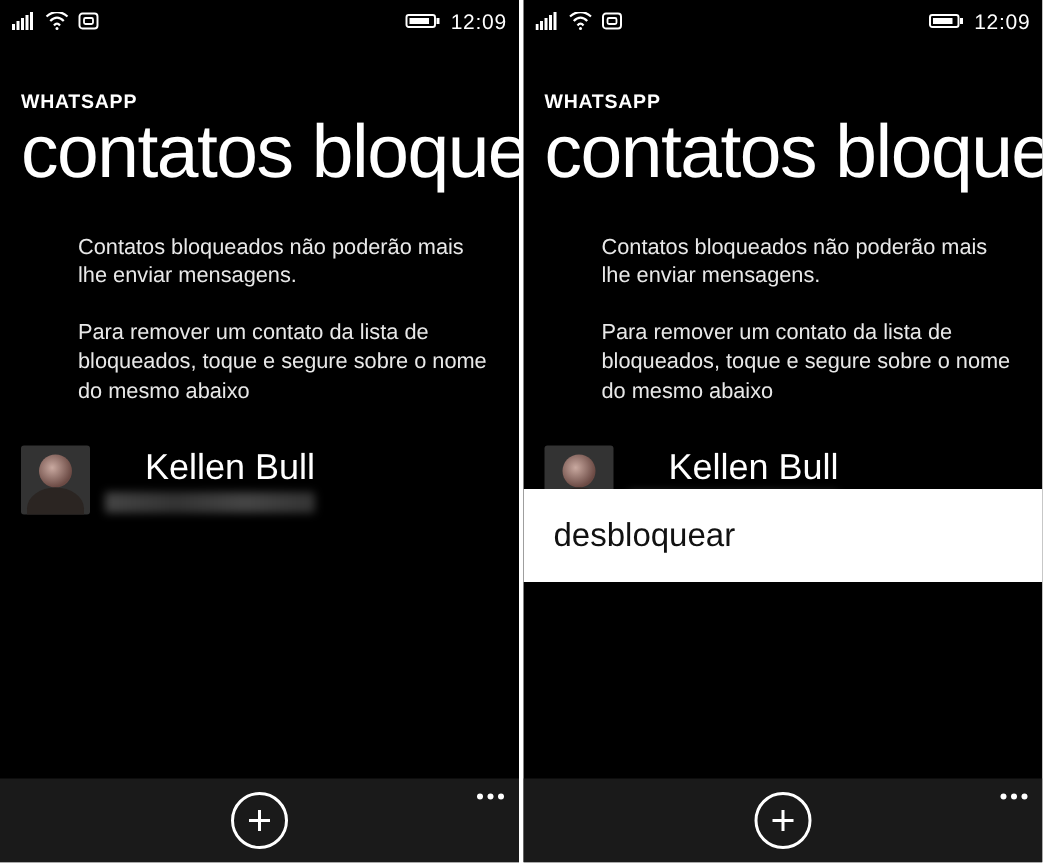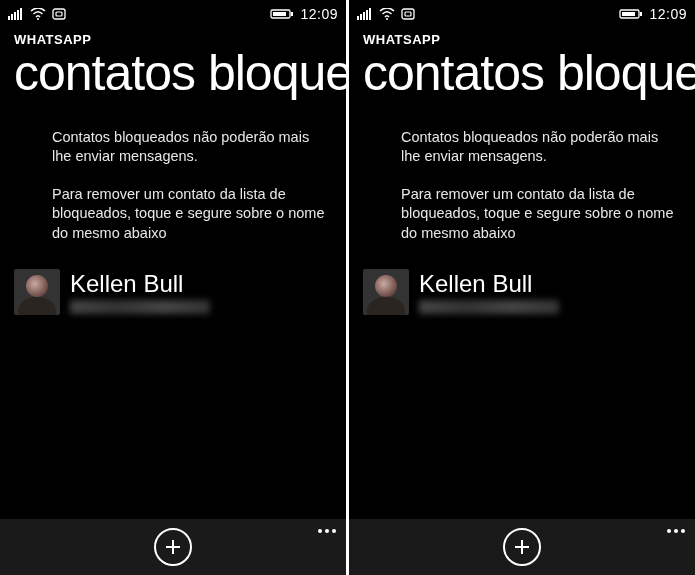--- a/index.html
+++ b/index.html
@@ -30,20 +30,21 @@
   .status-left { display: flex; align-items: center; gap: 6px; }
   .status-right { display: flex; align-items: center; gap: 6px; }
   .clock { font-size: 14px; font-weight: 300; letter-spacing: 0.5px; }
   .icon-slot svg { display: block; }
   .app-name {
     font-size: 13px;
     font-weight: 600;
     letter-spacing: 0.5px;
     padding: 6px 0 0 14px;
     color: #fff;
+    margin-top: 28px;
   }
   .page-title {
     font-size: 50px;
     font-weight: 200;
     padding: 0 0 0 14px;
     white-space: nowrap;
     letter-spacing: -1px;
     line-height: 1.05;
   }
   .info-block {
@@ -86,20 +87,21 @@
     bottom: -10px; left: 4px;
     width: 38px; height: 28px;
     background: #2b2522;
     border-radius: 50% 50% 0 0;
   }
   .contact-text { display: flex; flex-direction: column; }
   .contact-name {
     font-size: 24px;
     font-weight: 300;
     line-height: 1.1;
+    text-align: right;
   }
   .contact-sub {
     font-size: 14px;
     color: #555;
     filter: blur(3px);
     width: 140px;
     height: 14px;
     background: linear-gradient(90deg,#444,#333,#444,#333);
     margin-top: 3px;
     border-radius: 2px;
@@ -271,20 +273,23 @@
   </div>
 
   <div class="contact-row">
     <div class="avatar"></div>
     <div class="contact-text">
       <div class="contact-name">Kellen Bull</div>
       <div class="contact-sub"></div>
     </div>
   </div>
 
+  <div class="context-menu" style="top:326px">
+    <div class="context-menu-item">desbloquear</div>
+  </div>
 
   <div class="app-bar">
     <div class="add-btn">
       <svg width="18" height="18" viewBox="0 0 18 18">
           <line x1="9" y1="2" x2="9" y2="16" stroke="#fff" stroke-width="2"></line>
           <line x1="2" y1="9" x2="16" y2="9" stroke="#fff" stroke-width="2"></line>
         </svg>
     </div>
     <div class="more-dots">
         <span></span>

